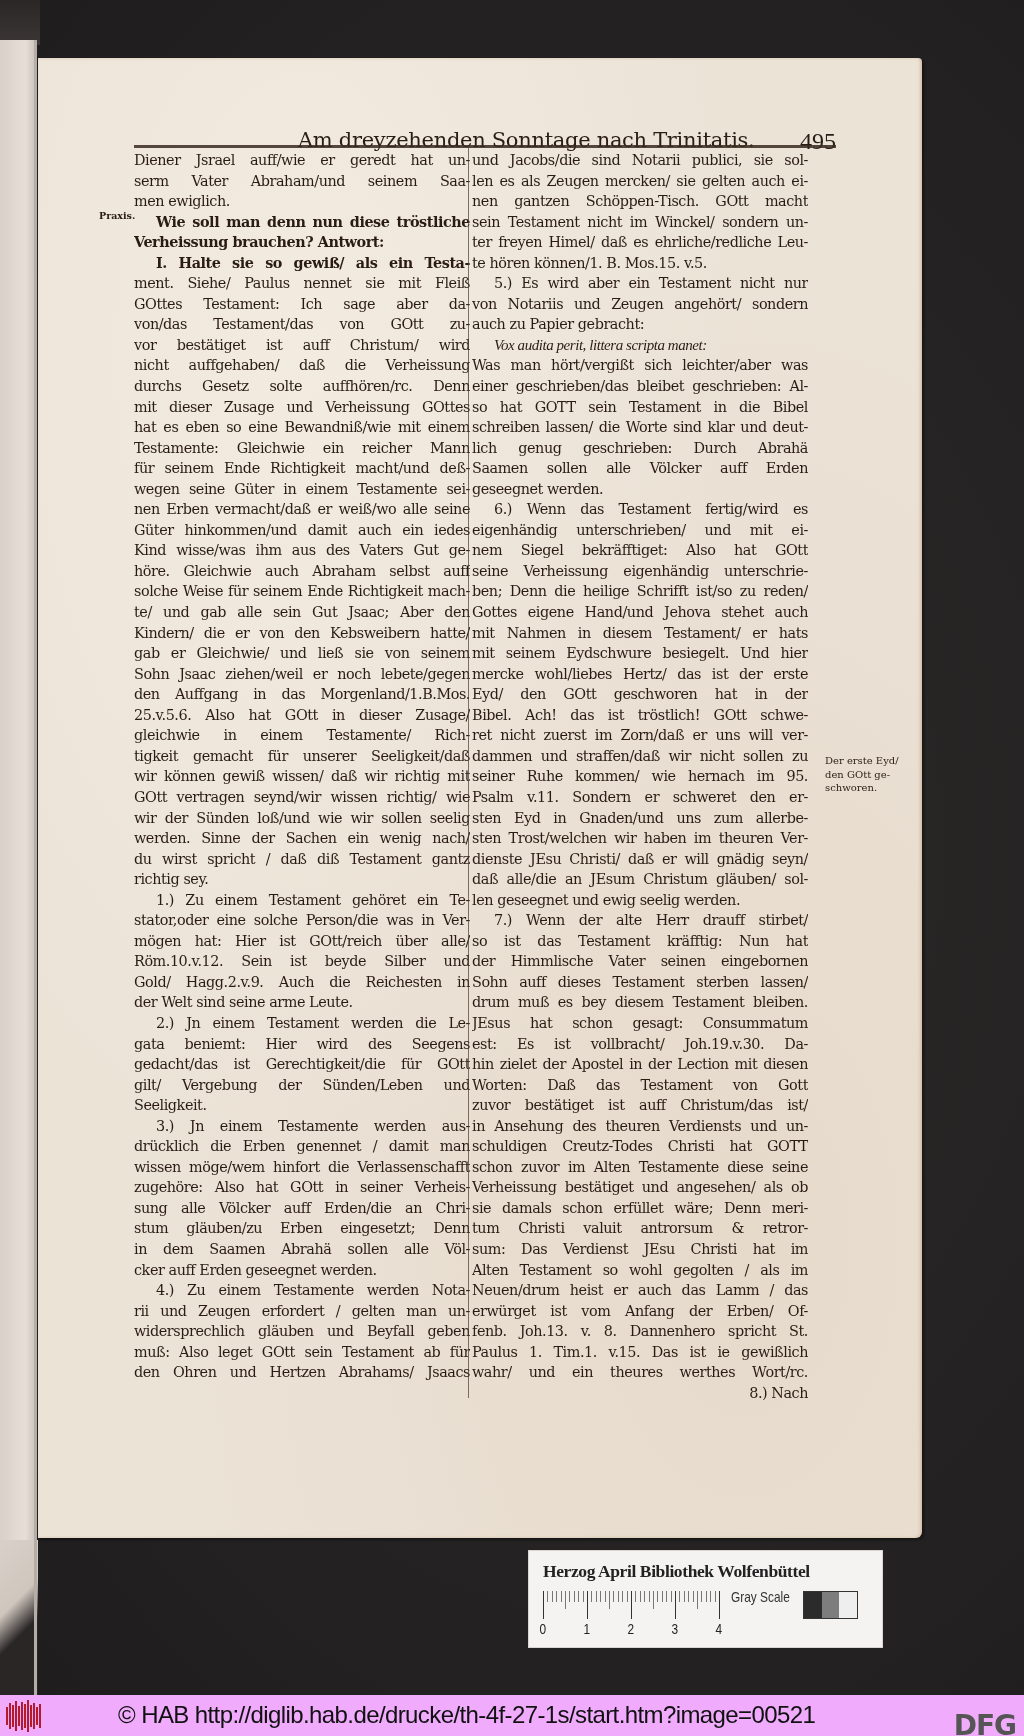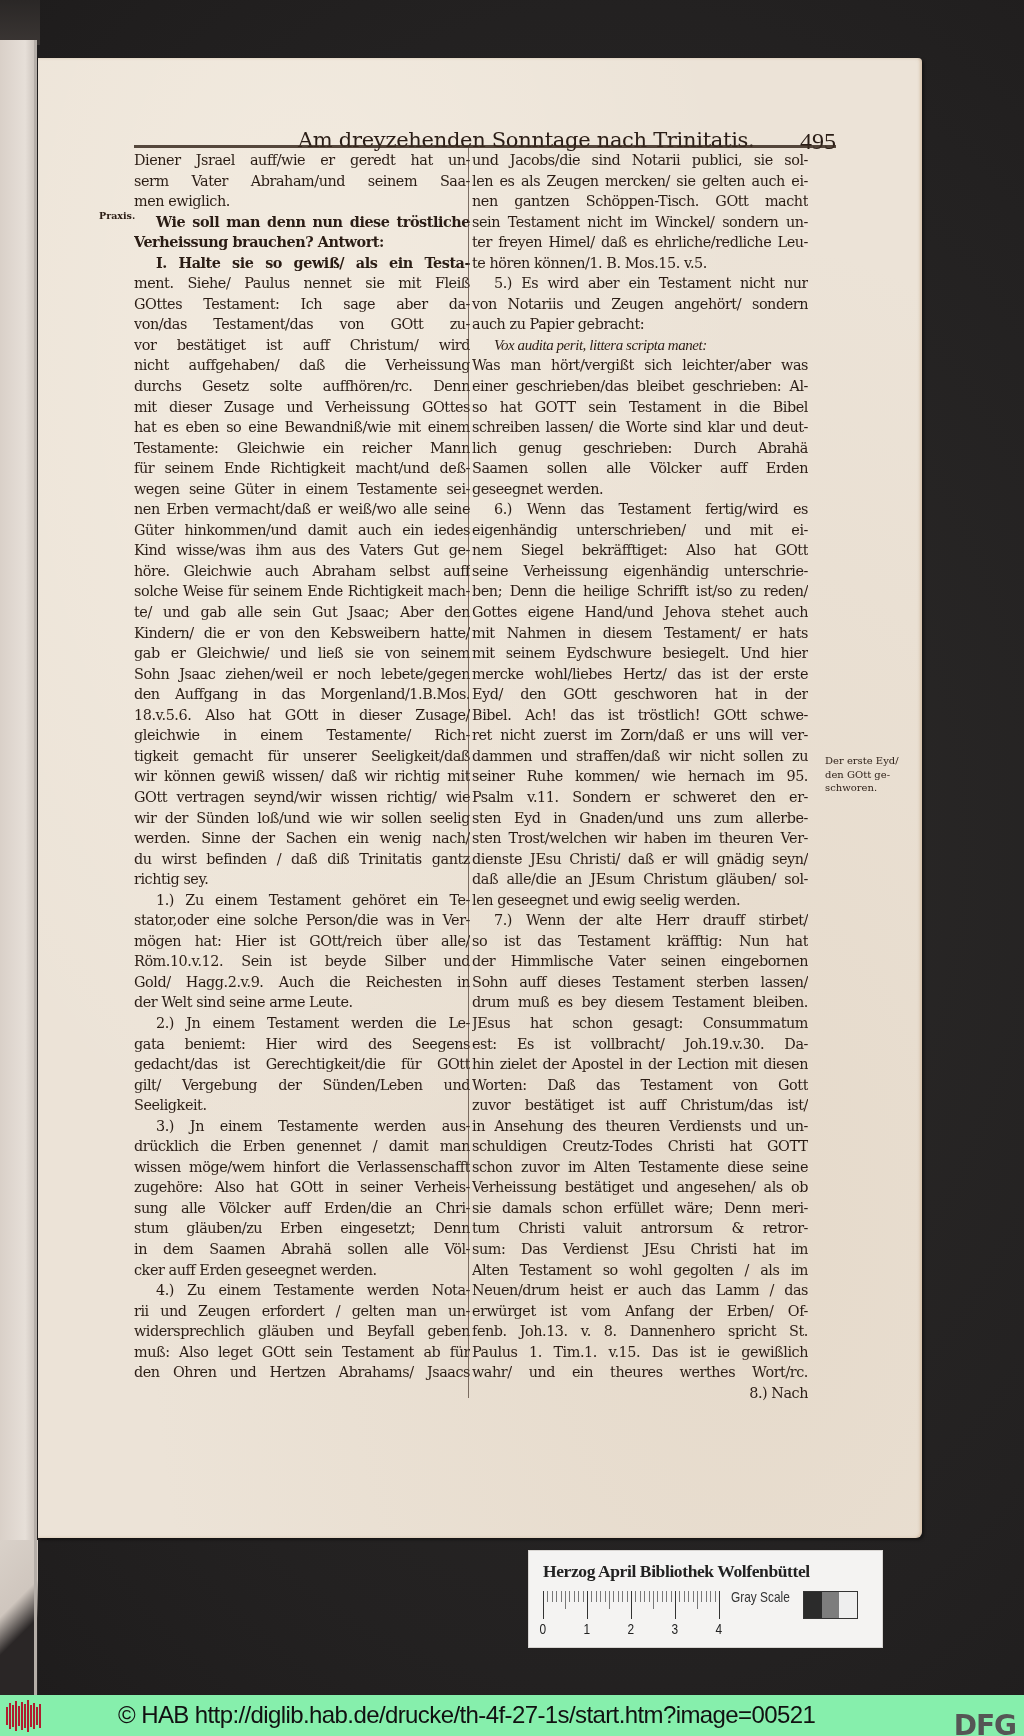--- a/index.html
+++ b/index.html
@@ -52,21 +52,21 @@
   .scale-card { position: absolute; left: 528px; top: 1550px; width: 355px; height: 98px; background: #f4f3f2; border: 1px solid #d8d5d2; }
   .scale-title { position: absolute; left: 14px; top: 10px; font-family: "Liberation Serif", serif; font-weight: bold; font-size: 17.5px; color: #222; letter-spacing: -0.4px; white-space: nowrap; }
   .ruler { position: absolute; left: 14px; top: 40px; width: 180px; height: 28px; }
   .ruler-tick { position: absolute; top: 0; width: 1px; background: #777; }
   .ruler-labels { position: absolute; left: 10px; top: 70px; width: 200px; height: 20px; }
   .ruler-label { position: absolute; top: 0; font-family: "Liberation Sans", sans-serif; font-size: 14px; color: #222; transform: scaleX(0.85); }
   .gray-label { position: absolute; left: 202px; top: 38px; font-family: "Liberation Sans", sans-serif; font-size: 14.5px; color: #333; transform: scaleX(0.82); transform-origin: left; white-space: nowrap; }
   .gray-swatches { position: absolute; left: 274px; top: 40px; width: 55px; height: 28px; border: 1px solid #333; display: flex; }
   .swatch { flex: 1; }
 
-  .footer { position: absolute; left: 0; top: 1695px; width: 1024px; height: 41px; background: #86efac; }
+  .footer { position: absolute; left: 0; top: 1695px; width: 1024px; height: 41px; background: #f0abfc; }
   .hab-logo { position: absolute; left: 6px; top: 5px; width: 42px; height: 32px; display: flex; align-items: center; gap: 1px; }
   .hab-logo span { display: block; width: 2px; background: #b01c2e; }
   .footer-text { position: absolute; left: 118px; top: 6px; font-family: "Liberation Sans", sans-serif; font-size: 24px; color: #111; letter-spacing: -0.6px; white-space: nowrap; }
   .dfg-logo { position: absolute; right: 8px; top: 14px; font-family: "DejaVu Sans", sans-serif; font-weight: bold; font-size: 28px; color: #555; letter-spacing: -1px; }
 </style>
 </head>
 <body>
 
 <div class="backdrop"></div>
 <div class="prev-leaf-top"></div>
@@ -102,28 +102,28 @@
       <span class="line">nen Erben vermacht/daß er weiß/wo alle seine</span>
       <span class="line">Güter hinkommen/und damit auch ein iedes</span>
       <span class="line">Kind wisse/was ihm aus des Vaters Gut ge-</span>
       <span class="line">höre. Gleichwie auch Abraham selbst auff</span>
       <span class="line">solche Weise für seinem Ende Richtigkeit mach-</span>
       <span class="line">te/ und gab alle sein Gut Jsaac; Aber den</span>
       <span class="line">Kindern/ die er von den Kebsweibern hatte/</span>
       <span class="line">gab er Gleichwie/ und ließ sie von seinem</span>
       <span class="line">Sohn Jsaac ziehen/weil er noch lebete/gegen</span>
       <span class="line">den Auffgang in das Morgenland/1.B.Mos.</span>
-      <span class="line">18.v.5.6. Also hat GOtt in dieser Zusage/</span>
+      <span class="line">25.v.5.6. Also hat GOtt in dieser Zusage/</span>
       <span class="line">gleichwie in einem Testamente/ Rich-</span>
       <span class="line">tigkeit gemacht für unserer Seeligkeit/daß</span>
       <span class="line">wir können gewiß wissen/ daß wir richtig mit</span>
       <span class="line">GOtt vertragen seynd/wir wissen richtig/ wie</span>
       <span class="line">wir der Sünden loß/und wie wir sollen seelig</span>
       <span class="line">werden. Sinne der Sachen ein wenig nach/</span>
-      <span class="line">du wirst befinden / daß diß Trinitatis gantz</span>
+      <span class="line">du wirst spricht / daß diß Testament gantz</span>
       <span class="line last">richtig sey.</span>
       <span class="line indent">1.) Zu einem Testament gehöret ein Te-</span>
       <span class="line">stator,oder eine solche Person/die was in Ver-</span>
       <span class="line">mögen hat: Hier ist GOtt/reich über alle/</span>
       <span class="line">Röm.10.v.12. Sein ist beyde Silber und</span>
       <span class="line">Gold/ Hagg.2.v.9. Auch die Reichesten in</span>
       <span class="line last">der Welt sind seine arme Leute.</span>
       <span class="line indent">2.) Jn einem Testament werden die Le-</span>
       <span class="line">gata beniemt: Hier wird des Seegens</span>
       <span class="line">gedacht/das ist Gerechtigkeit/die für GOtt</span>

